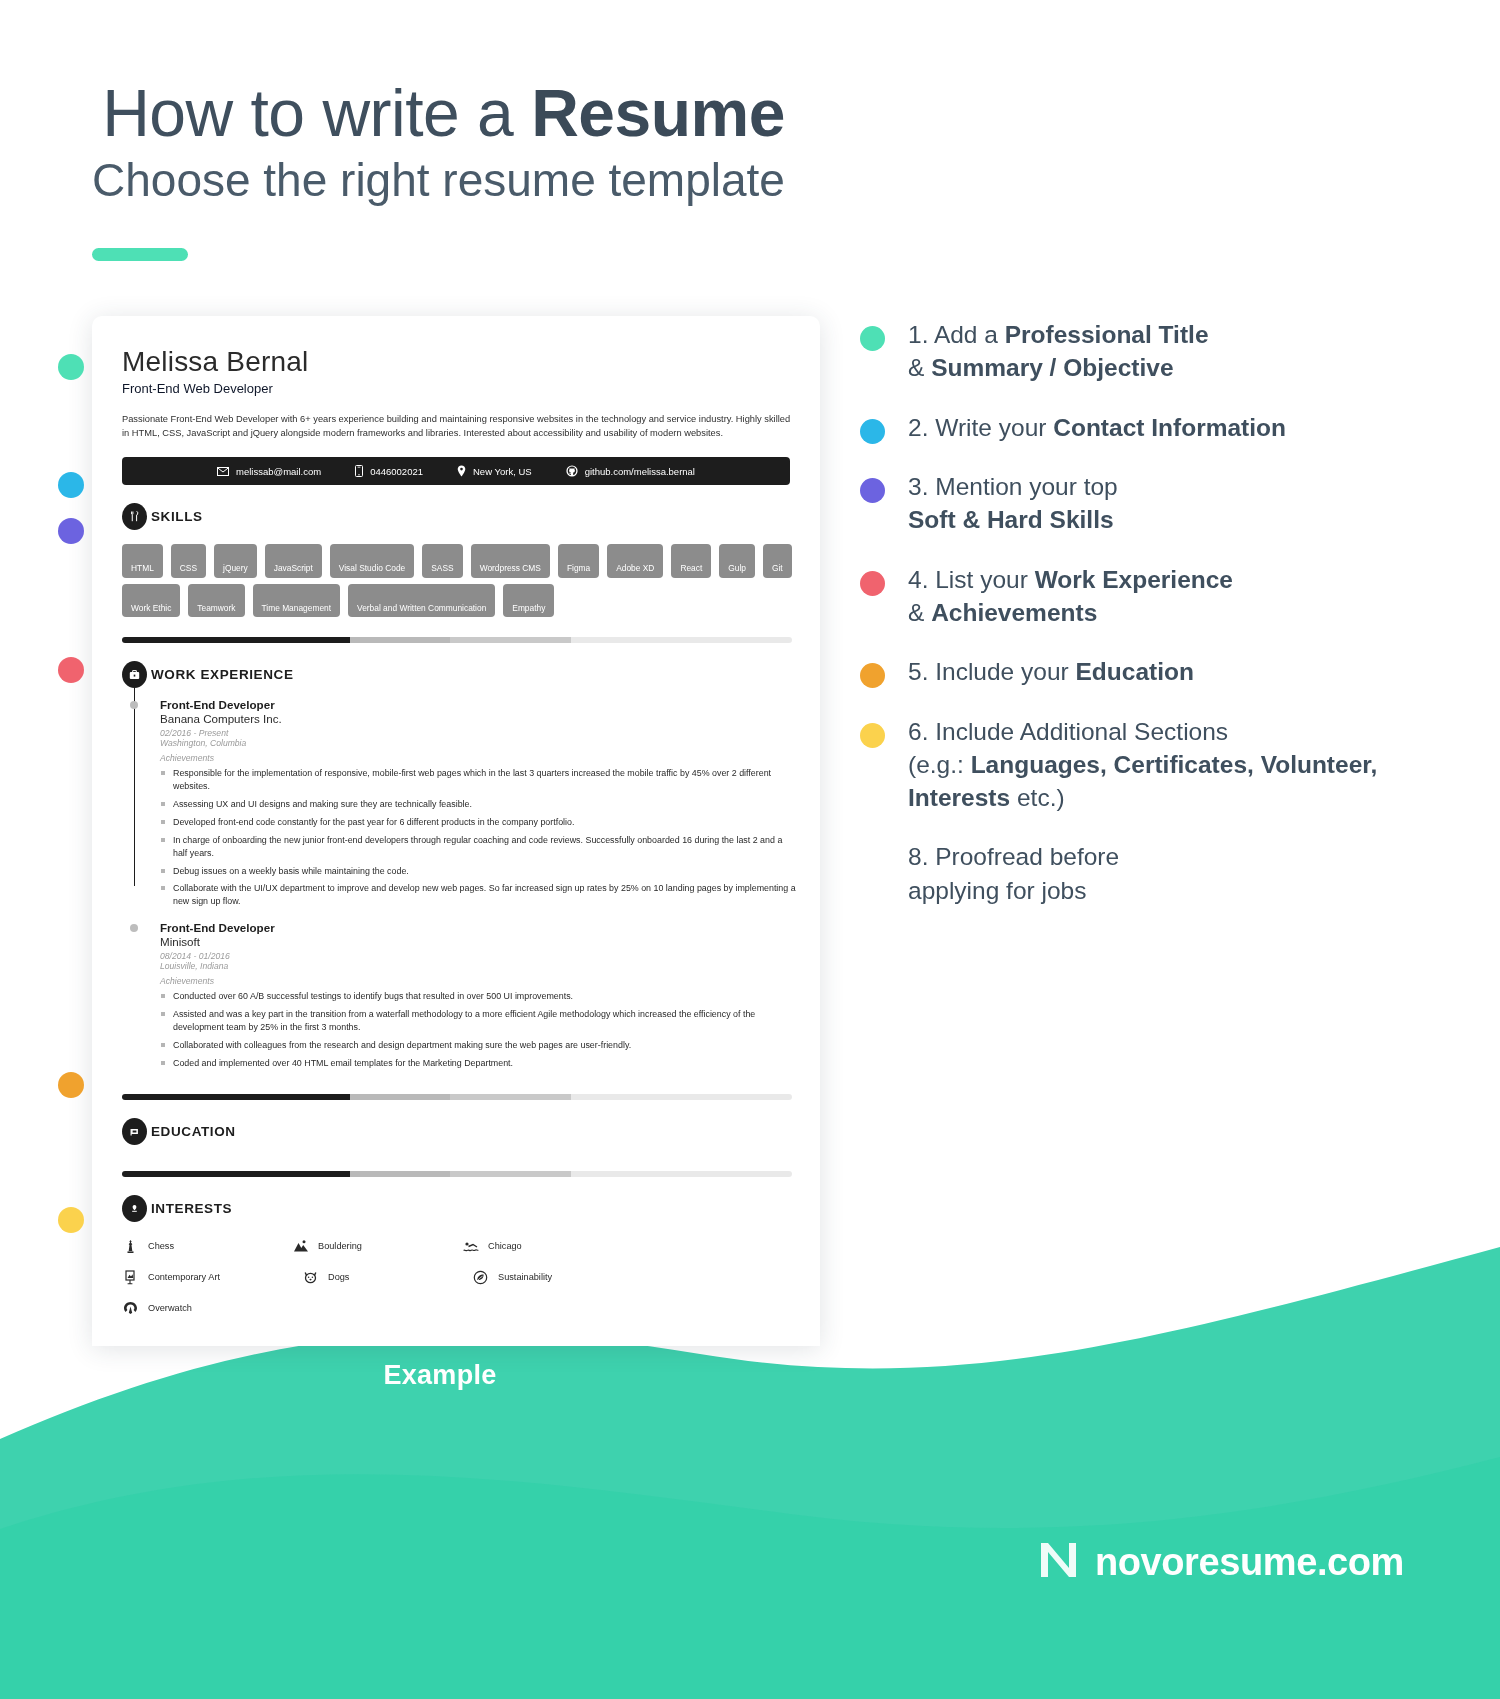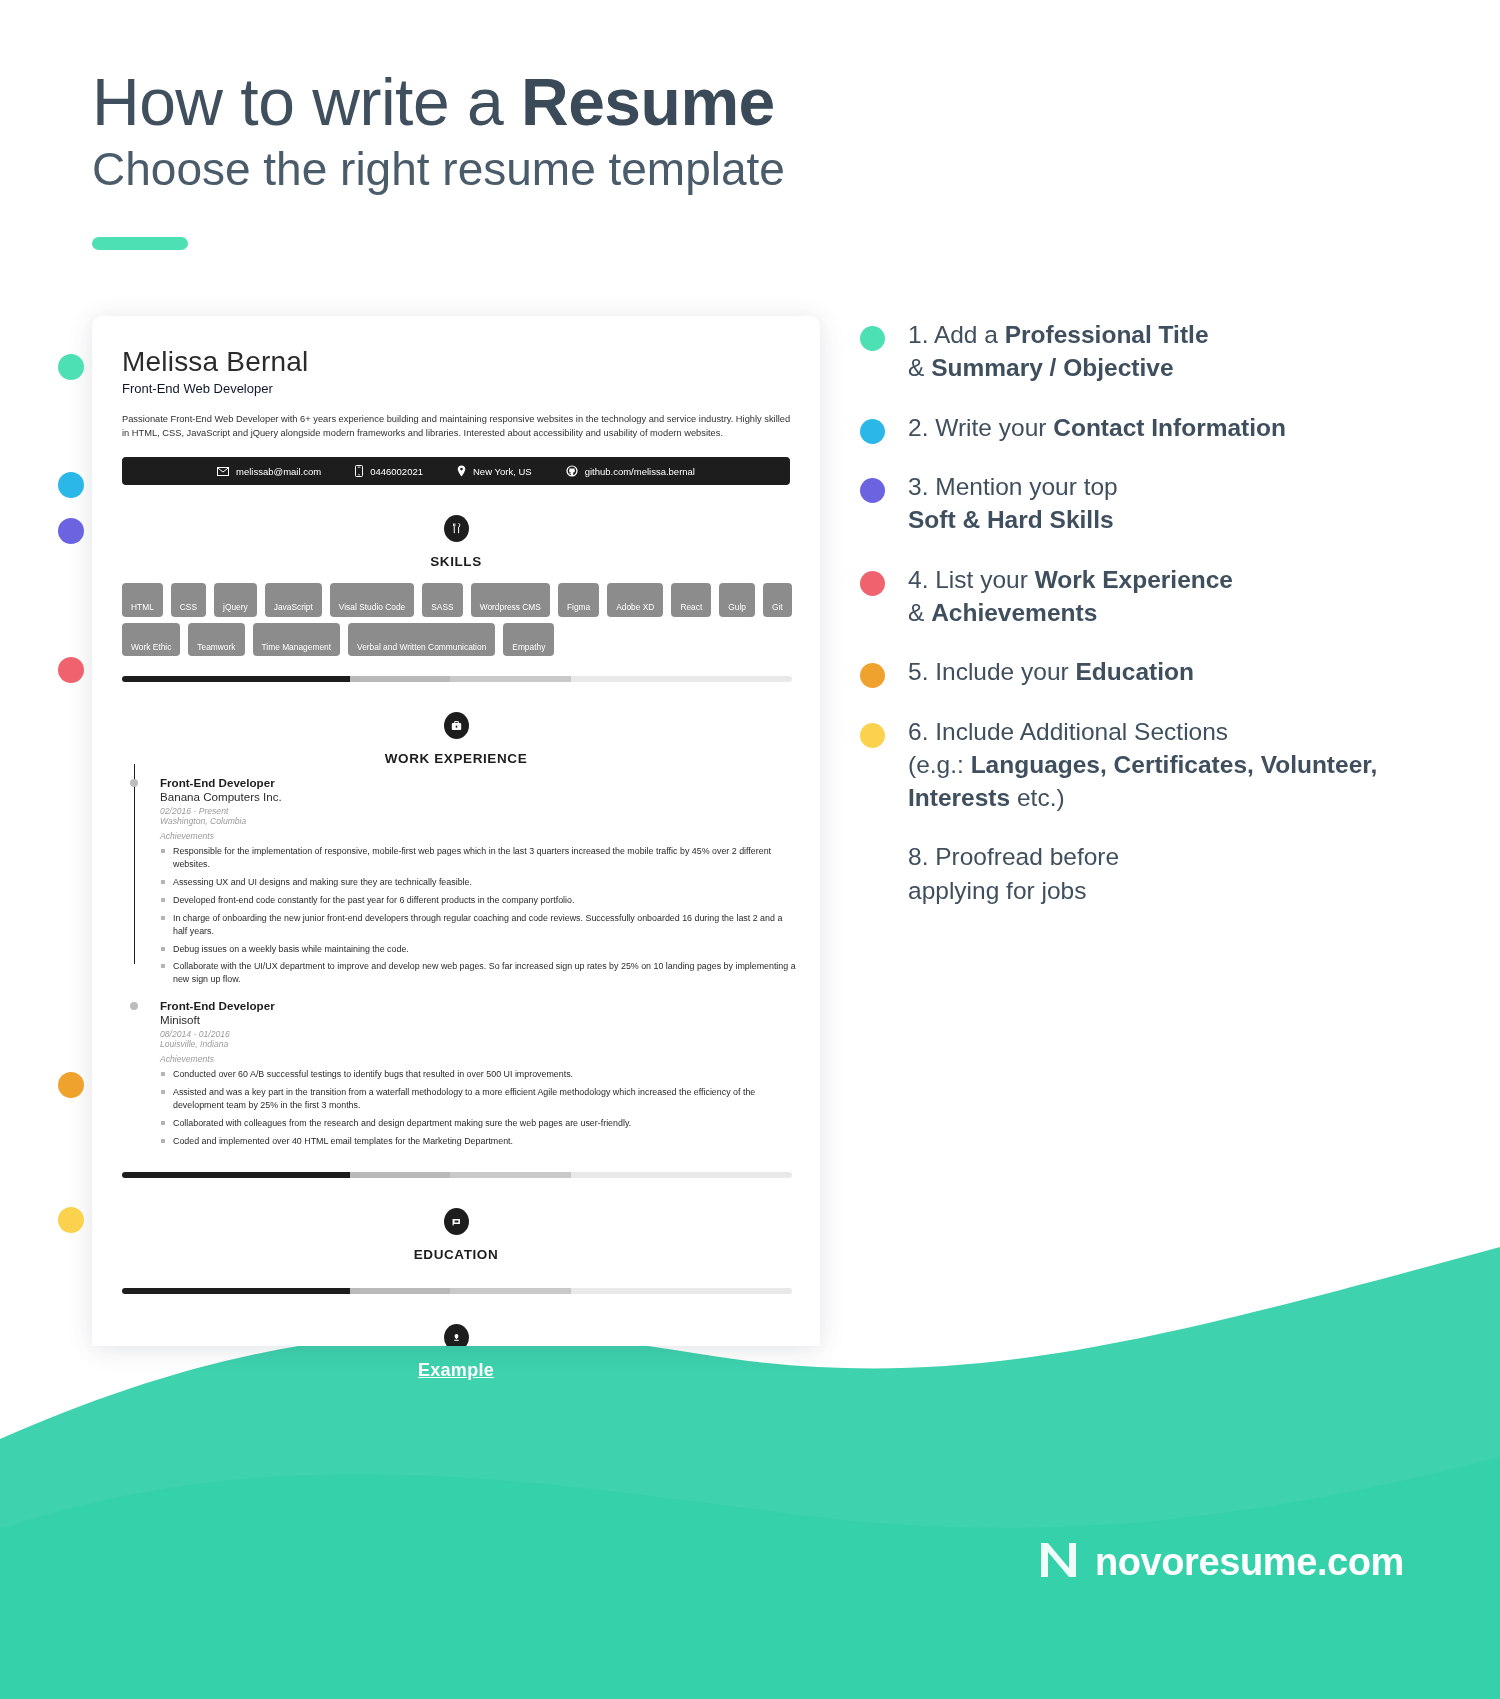--- a/index.html
+++ b/index.html
@@ -8,21 +8,21 @@
     font-family: "Liberation Sans", sans-serif;
     background: #ffffff;
     position: relative;
     overflow: hidden;
   }
 
   
   .wave-wrap { position: absolute; left: 0; bottom: 0; width: 1500px; height: 560px; z-index: 0; }
 
   
-  .header { position: absolute; left: 92px; top: 67px; z-index: 5; }
+  .header { position: absolute; left: 92px; top: 78px; z-index: 5; text-align: right; }
   .title-main {
     font-size: 66px;
     color: #3f4f5e;
     font-weight: 300;
     letter-spacing: -0.5px;
     line-height: 1.08;
     white-space: nowrap;
   }
   .title-main b { font-weight: 700; color: #3b4a58; }
   .title-sub {
@@ -72,21 +72,21 @@
     display: flex;
     align-items: center;
     justify-content: center;
     gap: 34px;
     color: #fff;
     font-size: 9.5px;
   }
   .contact-item { display: flex; align-items: center; gap: 7px; white-space: nowrap; justify-content: flex-end; }
   .contact-item svg { display: block; }
 
-  .sec-head { display: flex; align-items: center; gap: 12px; margin-top: 30px; position: relative; flex-direction: column; }
+  .sec-head { display: flex; align-items: center; gap: 4px; margin-top: 18px; position: relative; }
   .sec-badge {
     width: 25px; height: 27px; border-radius: 50%;
     background: #1d1d1d; display: flex; align-items: center; justify-content: center;
     flex: none;
   }
   .sec-title { font-size: 13.5px; font-weight: 700; color: #1d1d1d; letter-spacing: .6px; }
 
   .tags { display: flex; flex-wrap: wrap; gap: 6px 8px; margin-top: 14px; width: 672px; }
   .tag {
     background: #8c8c8c; color: #fff; font-size: 8.4px;
@@ -129,23 +129,23 @@
   .interests-grid {
     display: flex; flex-wrap: wrap; margin-top: 16px; width: 680px;
   }
   .int-item {
     width: 170px; display: flex; align-items: center; gap: 9px;
     margin-bottom: 14px; font-size: 9.2px; color: #2a2a2a;
   }
   .int-ico { width: 17px; height: 17px; flex: none; display:flex; align-items:center; justify-content:center; }
 
   .example-label {
-    position: absolute; left: 92px; top: 1360px; width: 728px;
-    text-align: center; font-size: 18px; font-weight: 700; color: #ffffff;
-    z-index: 6; letter-spacing: .3px; text-decoration: underline;
+    position: absolute; left: 76px; top: 1360px; width: 728px;
+    text-align: center; font-size: 27px; font-weight: 700; color: #ffffff;
+    z-index: 6; letter-spacing: .3px;
   }
 
   
   .steps { position: absolute; left: 860px; top: 318px; width: 580px; z-index: 6; }
   .step { position: relative; padding-left: 48px; margin-bottom: 26px; }
   .step-dot {
     position: absolute; left: 0; top: 8px;
     width: 25px; height: 25px; border-radius: 50%;
   }
   .step-text {

